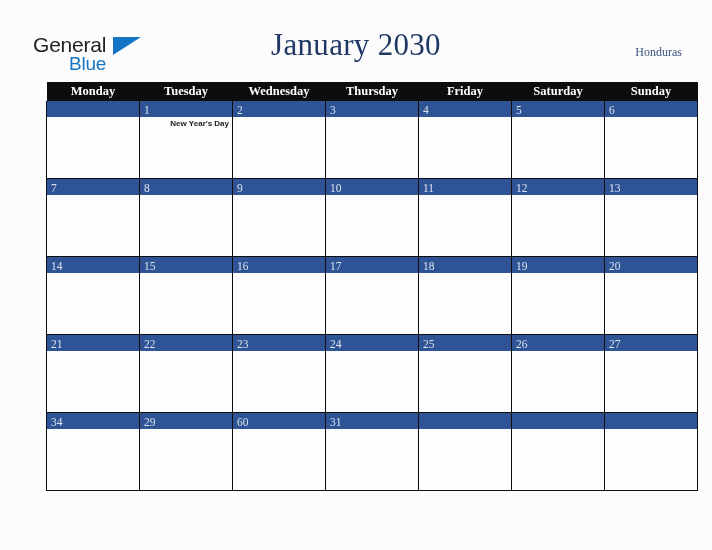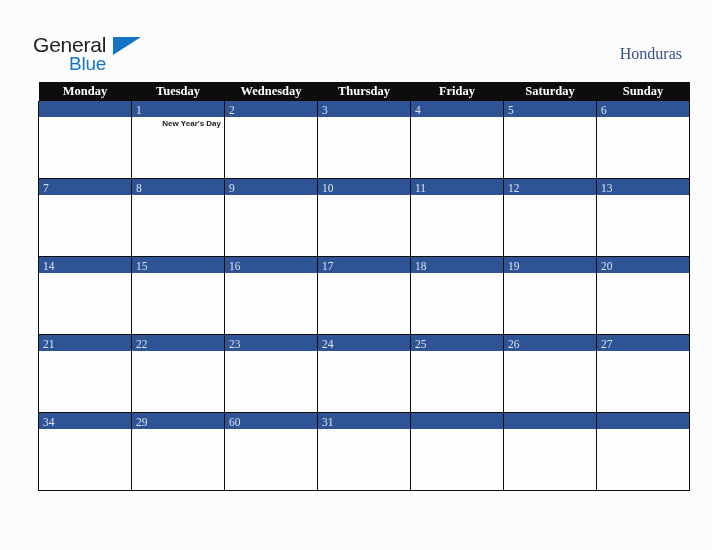--- a/index.html
+++ b/index.html
@@ -75,28 +75,28 @@
     color: #1f3864;
     font-weight: normal;
     letter-spacing: 0.3px;
   }
 
   .country {
     position: absolute;
     right: 30px;
     top: 45px;
     font-family: "Liberation Serif", serif;
-    font-size: 16px;
+    font-size: 12px;
     color: #3a5180;
   }
 
   
   .calendar {
     position: absolute;
-    left: 38px;
+    left: 46px;
     top: 82px;
     width: 652px;
   }
 
   table.cal {
     border-collapse: collapse;
     table-layout: fixed;
     width: 652px;
   }
   table.cal th {
@@ -156,20 +156,21 @@
 <div class="page">
 
   <div class="header">
 
     <div class="logo">
       <span class="logo-general">General</span>
       <span class="logo-triangle"></span>
       <span class="logo-blue">Blue</span>
     </div>
 
+    <div class="title">January 2030</div>
 
     <div class="country">Honduras</div>
 
   </div>
 
   <div class="calendar">
     <table class="cal">
       <thead>
         <tr id="weekday-row">
             <th>Monday</th>

